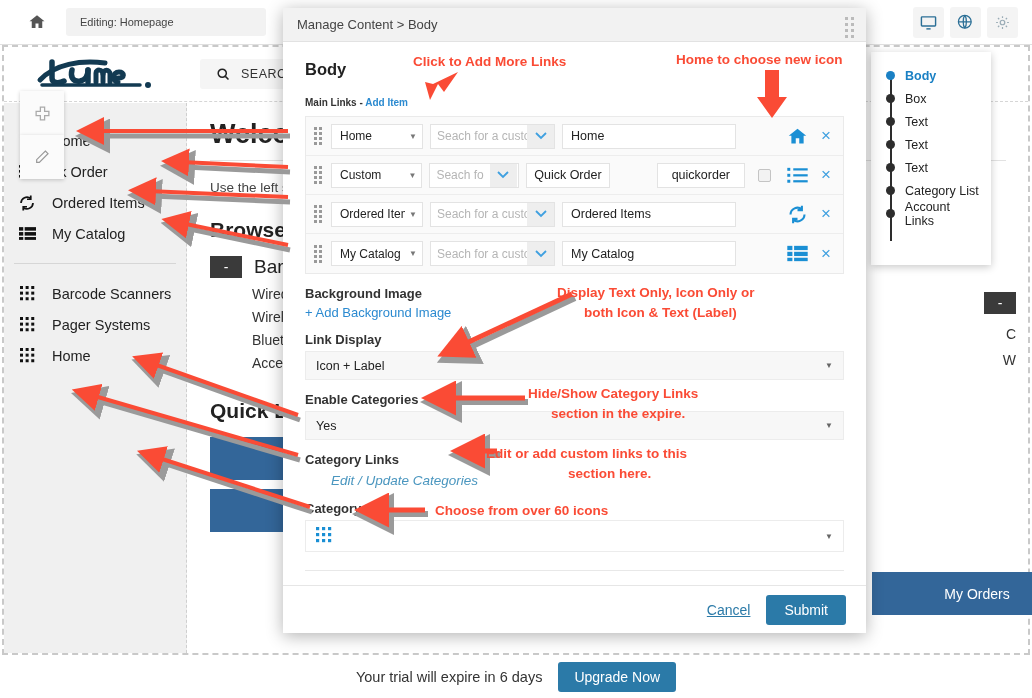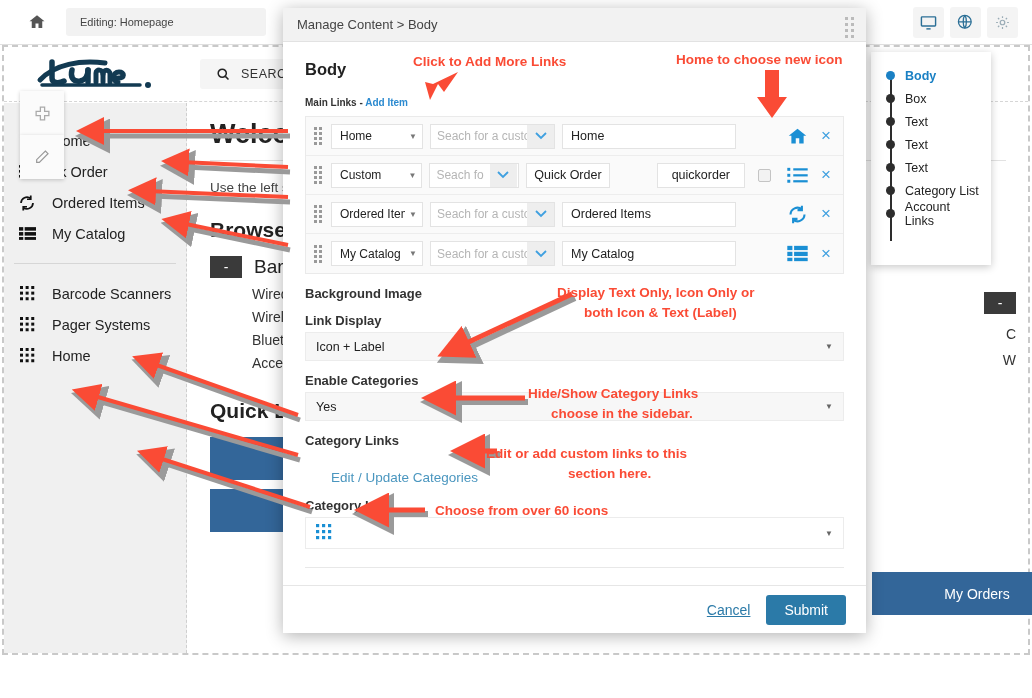--- a/index.html
+++ b/index.html
@@ -167,21 +167,21 @@
   
   .f-label { font-size:13px; font-weight:bold; color:#333; margin:12px 0 4px 0; }
   .f-link { font-size:13px; color:#2b8ad0; margin-bottom:2px; display:block; text-decoration:none;}
   .f-select {
     background:#f7f7f7; border:1px solid #ececec; height:29px;
     display:flex; align-items:center; justify-content:space-between;
     padding:0 10px; font-size:12.5px; color:#222;
   }
   .f-select.white { background:#fff; }
   .f-select .caret { color:#666; font-size:8px; }
-  .cat-link-wrap { padding-left:26px; margin:20px 0 4px 0; }
+  .cat-link-wrap { padding-left:26px; margin:4px 0 4px 0;font-style:italic; }
   .cat-link-wrap a { color:#4a96bf; font-size:13.5px; text-decoration:none; }
   .divider-line { height:1px; background:#e8e8e8; margin:18px 0 10px 0; }
 
   
   .anno {
     position:absolute; color:#fa4b35; font-weight:bold; font-size:13.5px;
     z-index:90; line-height:19px; white-space:nowrap;
   }
   .arrow { position:absolute; z-index:85; pointer-events:none; }
 
@@ -599,20 +599,21 @@
                 <rect x="8" y="1" width="16" height="5"></rect>
                 <rect x="8" y="8" width="16" height="5"></rect>
                 <rect x="8" y="15" width="16" height="4"></rect>
               </svg>
           </span>
           <span class="x-btn">×</span>
         </div>
       </div>
 
       <div class="f-label">Background Image</div>
+      <a href="#" class="f-link">+ Add Background Image</a>
 
       <div class="f-label">Link Display</div>
       <div class="f-select">
         <span>Icon + Label</span>
         <span class="caret">▼</span>
       </div>
 
       <div class="f-label">Enable Categories</div>
       <div class="f-select">
         <span>Yes</span>
@@ -712,19 +713,23 @@
     <g stroke="#fa4b35" stroke-width="5" marker-end="url(#ah)">
         <line x1="425" y1="510" x2="379" y2="510"></line>
       </g>
   </svg>
 
   <div class="anno" style="left:413px; top:52px;">Click to Add More Links</div>
   <div class="anno" style="left:676px; top:50px;">Home to choose new icon</div>
   <div class="anno" style="left:557px; top:283px;">Display Text Only, Icon Only or</div>
   <div class="anno" style="left:584px; top:303px;">both Icon &amp; Text (Label)</div>
   <div class="anno" style="left:528px; top:384px;">Hide/Show Category Links</div>
-  <div class="anno" style="left:551px; top:404px;">choose in the sidebar.</div>
+  <div class="anno" style="left:551px; top:404px;">section in the expire.</div>
   <div class="anno" style="left:480px; top:444px;margin-left:6px;">Edit or add custom links to this</div>
   <div class="anno" style="left:568px; top:464px;">section here.</div>
   <div class="anno" style="left:435px; top:501px;">Choose from over 60 icons</div>
 
+  <div class="trial-bar">
+    <span class="trial-text">Your trial will expire in 6 days</span>
+    <div class="upgrade-btn">Upgrade Now</div>
+  </div>
 
 </div>
 
 </body></html>

